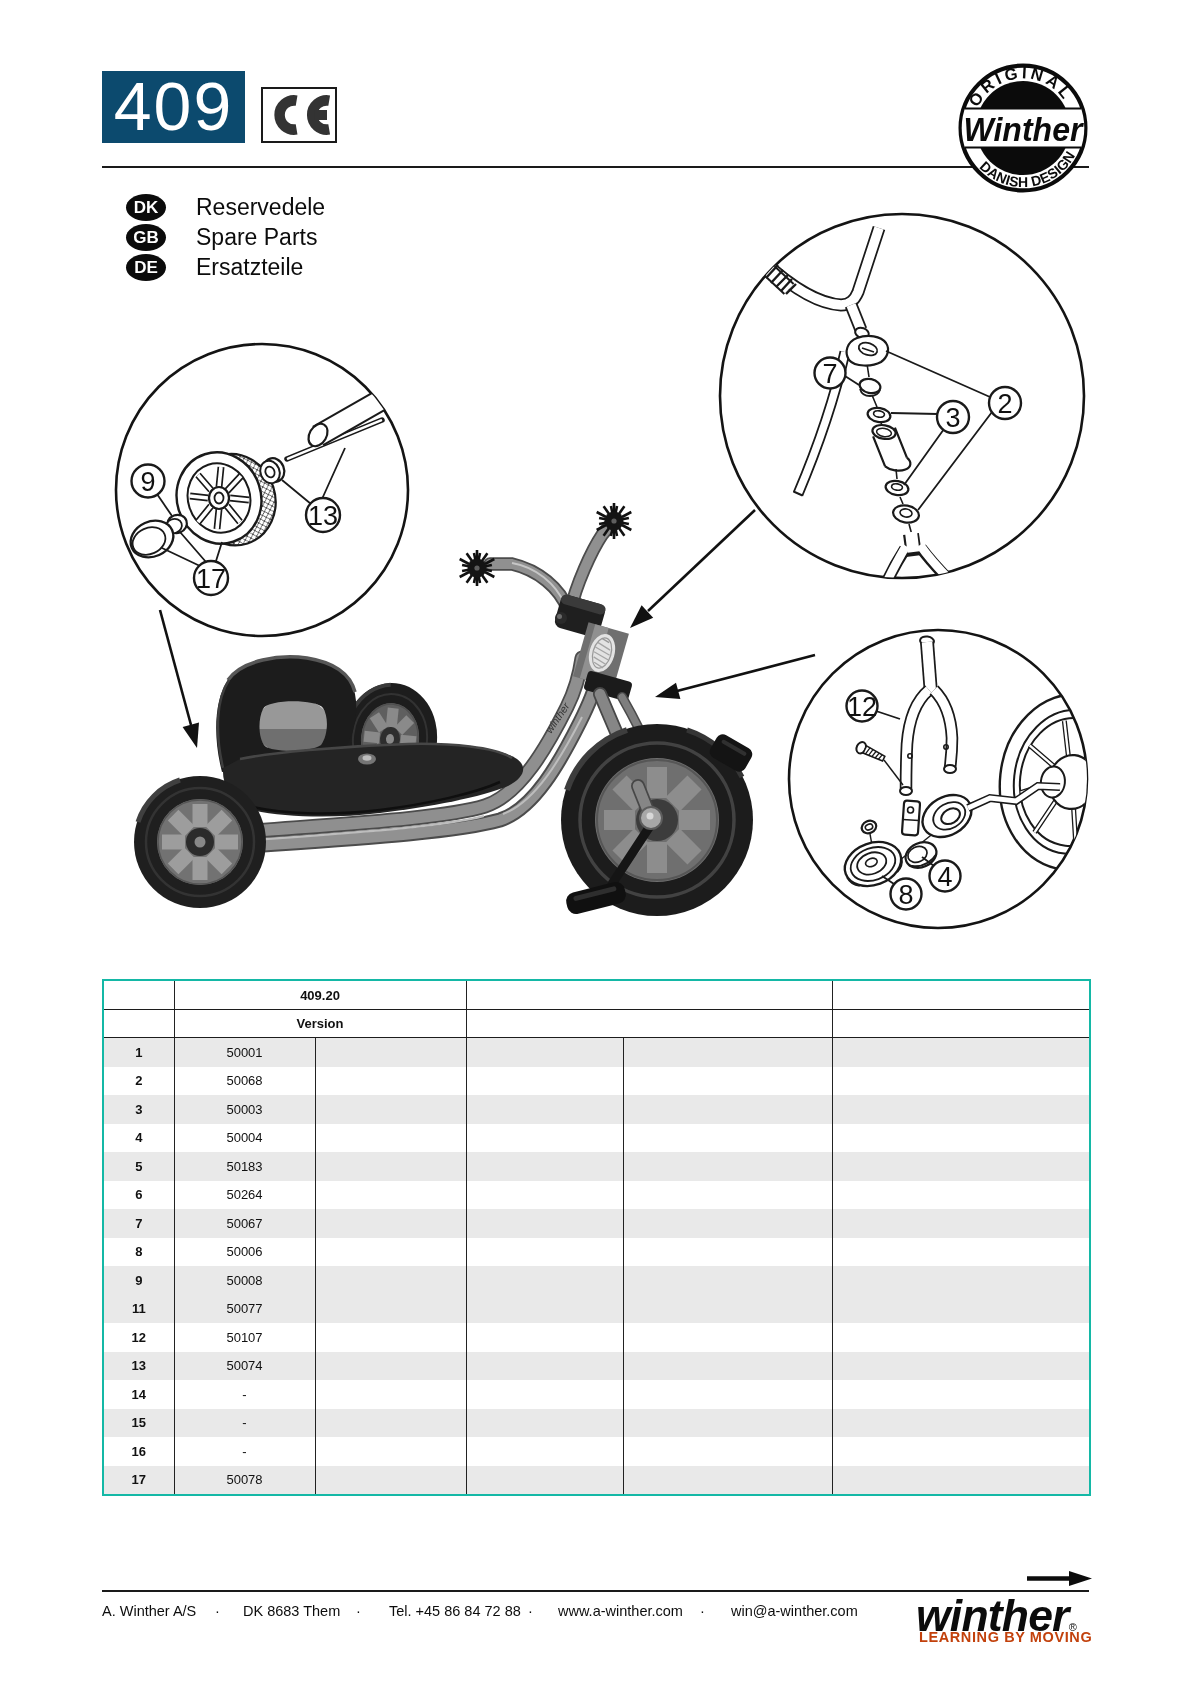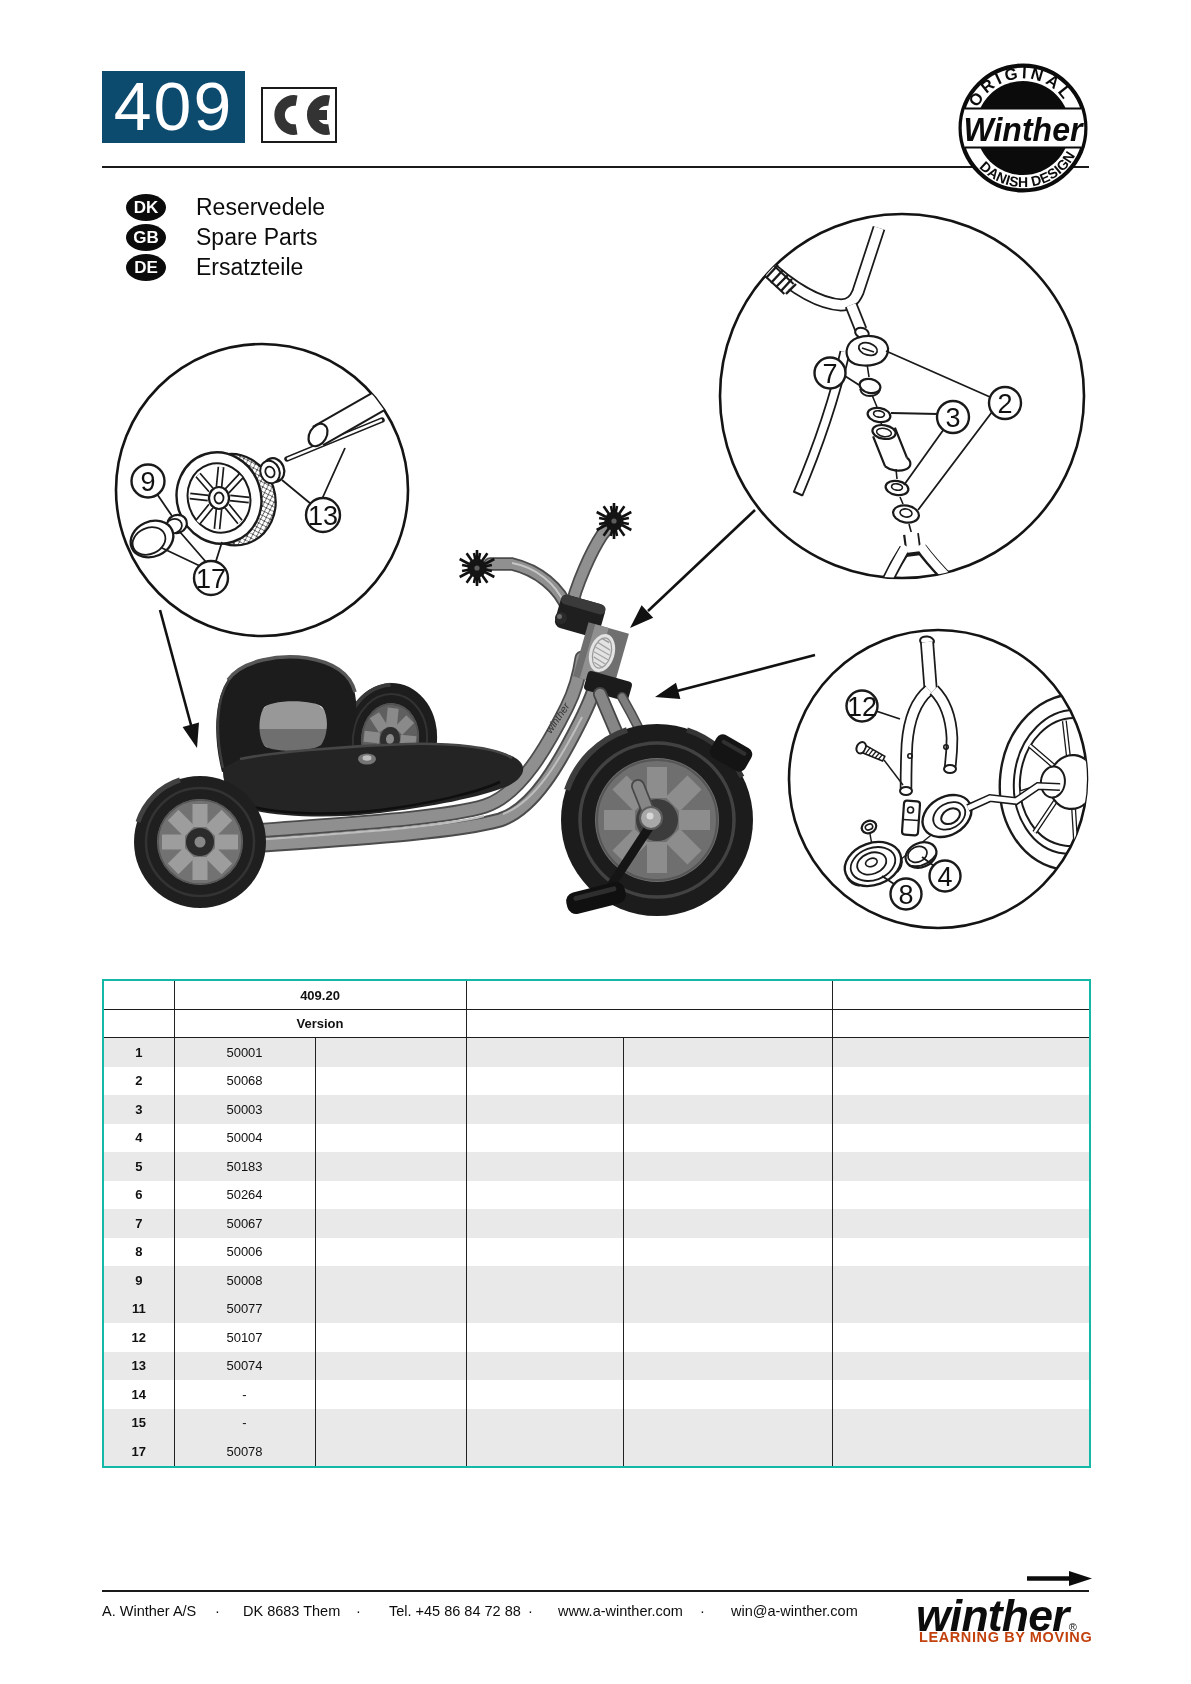--- a/index.html
+++ b/index.html
@@ -603,20 +603,28 @@
         <td class="vl"></td>
       </tr>
   <tr class="body g">
         <td class="bold">15</td>
         <td class="vl">-</td>
         <td class="vl"></td>
         <td class="vl"></td>
         <td class="vl"></td>
         <td class="vl"></td>
       </tr>
+  <tr class="body">
+        <td class="bold">16</td>
+        <td class="vl">-</td>
+        <td class="vl"></td>
+        <td class="vl"></td>
+        <td class="vl"></td>
+        <td class="vl"></td>
+      </tr>
   <tr class="body g">
         <td class="bold">17</td>
         <td class="vl">50078</td>
         <td class="vl"></td>
         <td class="vl"></td>
         <td class="vl"></td>
         <td class="vl"></td>
       </tr>
 </tbody>
   </table>

